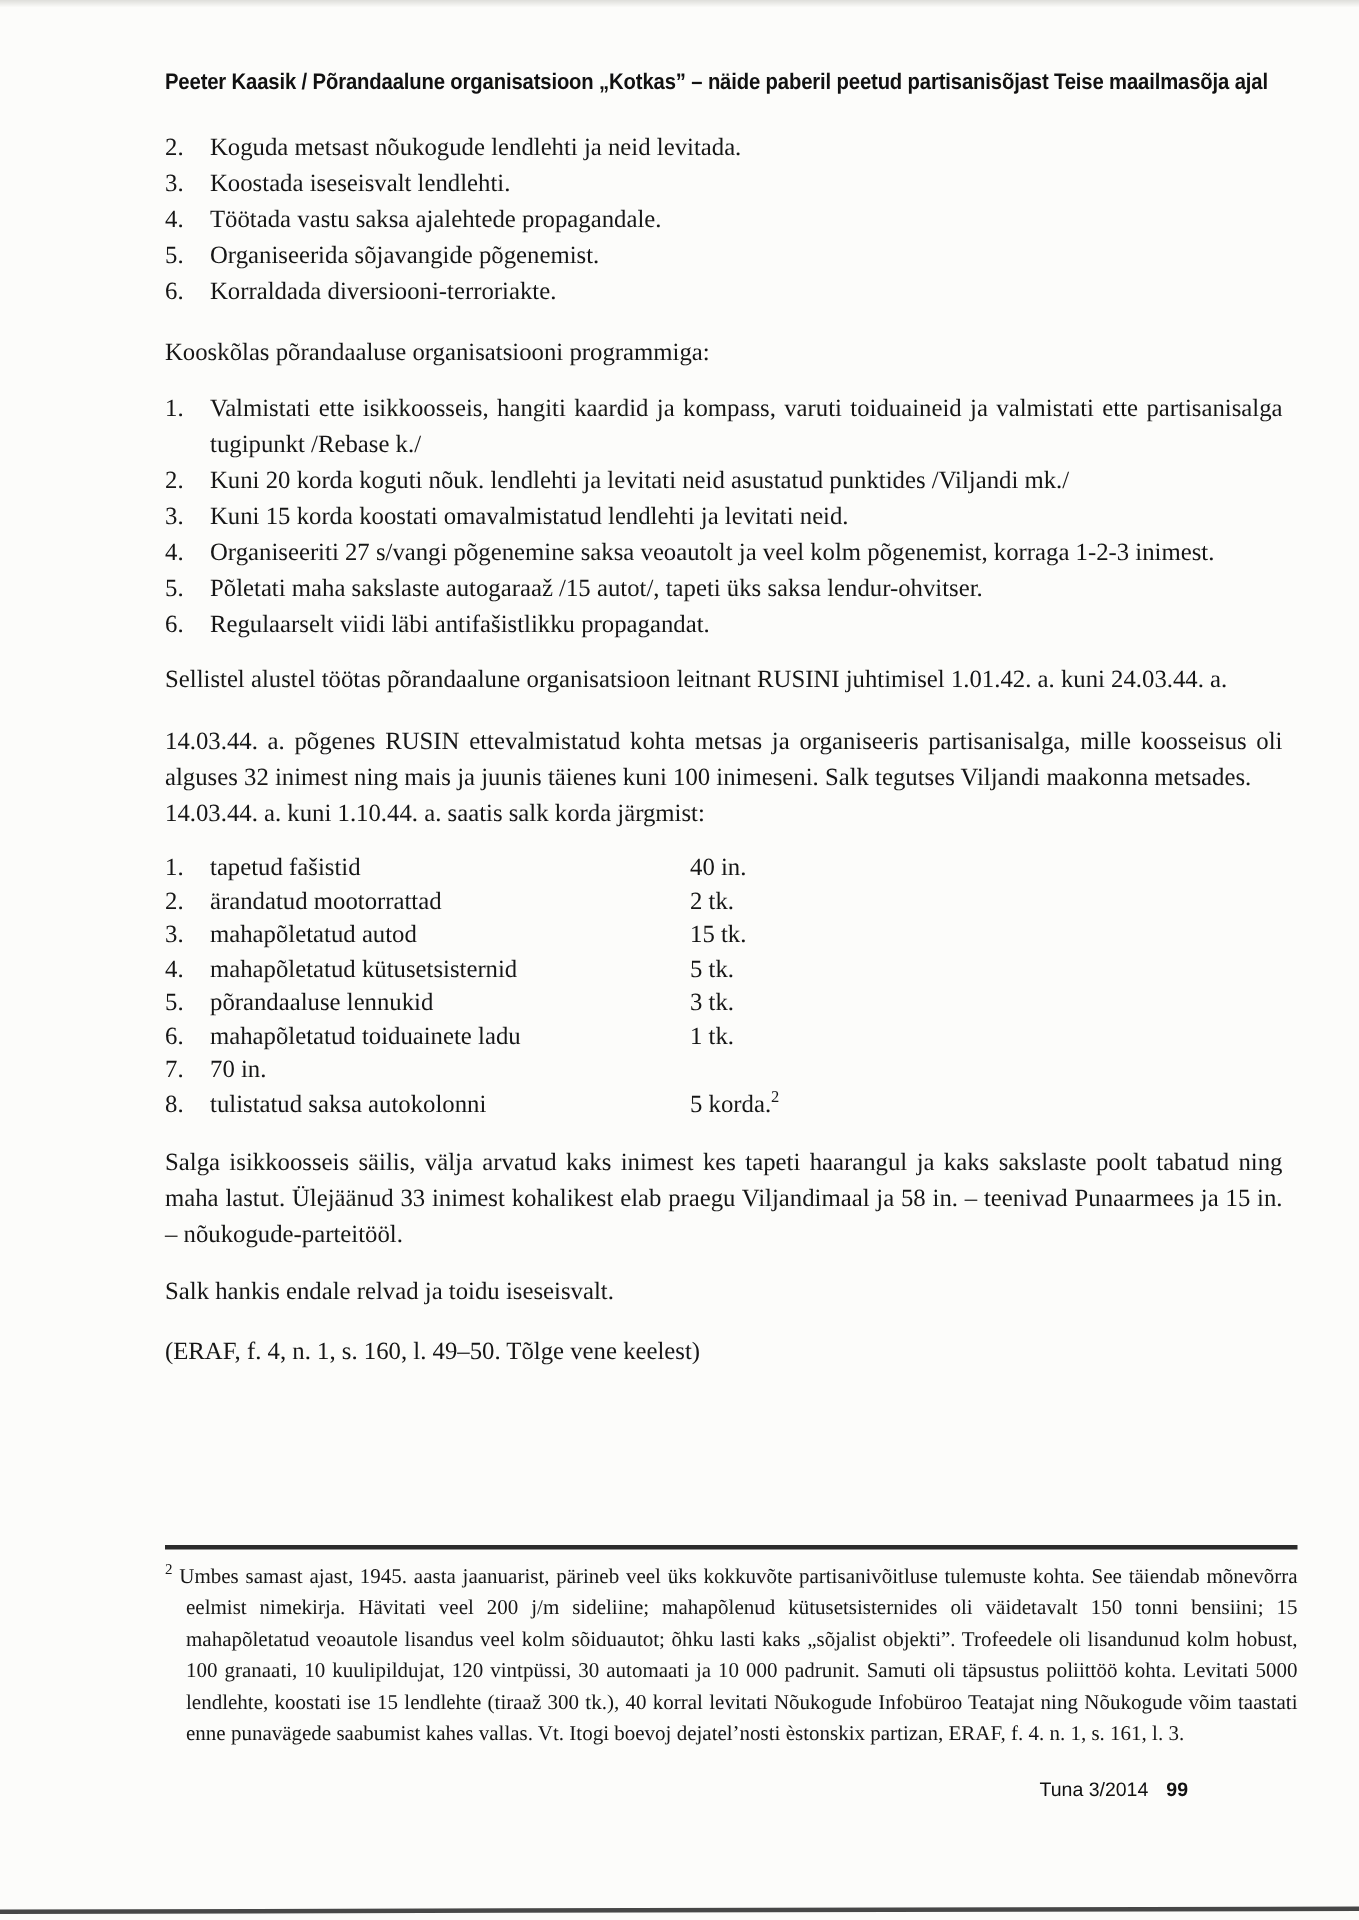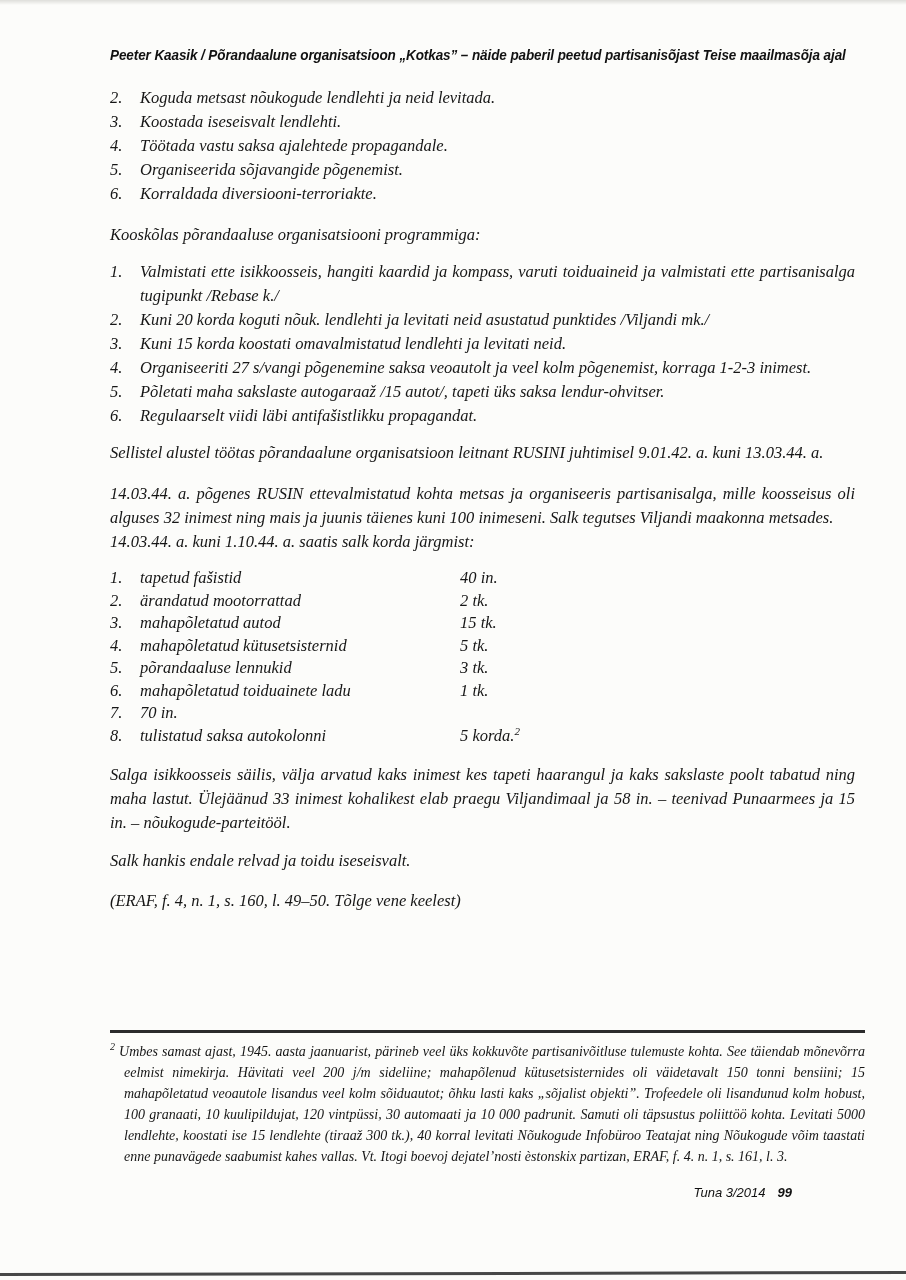--- a/index.html
+++ b/index.html
@@ -4,21 +4,20 @@
 <style>
   html, body { margin: 0; padding: 0; background: #ffffff; }
   .page {
     position: relative;
     width: 906px;
     height: 1280px;
     background: #fcfcfa;
     font-family: "Liberation Serif", serif;
     color: #161616;
     overflow: hidden;
-    font-style: italic;
   }
   .scan-top {
     position: absolute; top: 0; left: 0; right: 0; height: 5px;
     background: linear-gradient(#dededa, rgba(255,255,255,0));
   }
   .scan-bottom {
     position: absolute; top: 1272px; left: -6px; width: 918px; height: 3px;
     background: #474747;
     transform: rotate(-0.12deg);
   }
@@ -125,21 +124,21 @@
       <div class="li-row">
         <span class="li-num">5.</span>
         <span class="li-text">Põletati maha sakslaste autogaraaž /15 autot/, tapeti üks saksa lendur-ohvitser.</span>
       </div>
       <div class="li-row">
         <span class="li-num">6.</span>
         <span class="li-text">Regulaarselt viidi läbi antifašistlikku propagandat.</span>
       </div>
     </div>
 
-    <p class="para mt-para13">Sellistel alustel töötas põrandaalune organisatsioon leitnant RUSINI juhtimisel 9.01.42. a. kuni 13.03.44. a.</p>
+    <p class="para mt-para13">Sellistel alustel töötas põrandaalune organisatsioon leitnant RUSINI juhtimisel 1.01.42. a. kuni 24.03.44. a.</p>
 
     <p class="para mt-para17">14.03.44. a. põgenes RUSIN ettevalmistatud kohta metsas ja organiseeris partisanisalga, mille koosseisus oli alguses 32 inimest ning mais ja juunis täienes kuni 100 inimeseni. Salk tegutses Viljandi maakonna metsades.</p>
     <p class="para">14.03.44. a. kuni 1.10.44. a. saatis salk korda järgmist:</p>
 
     <div class="results mt-table">
       <div class="t-row">
         <span class="t-num">1.</span>
         <span class="t-label">tapetud fašistid</span>
         <span class="t-value">40 in.</span>
       </div>

